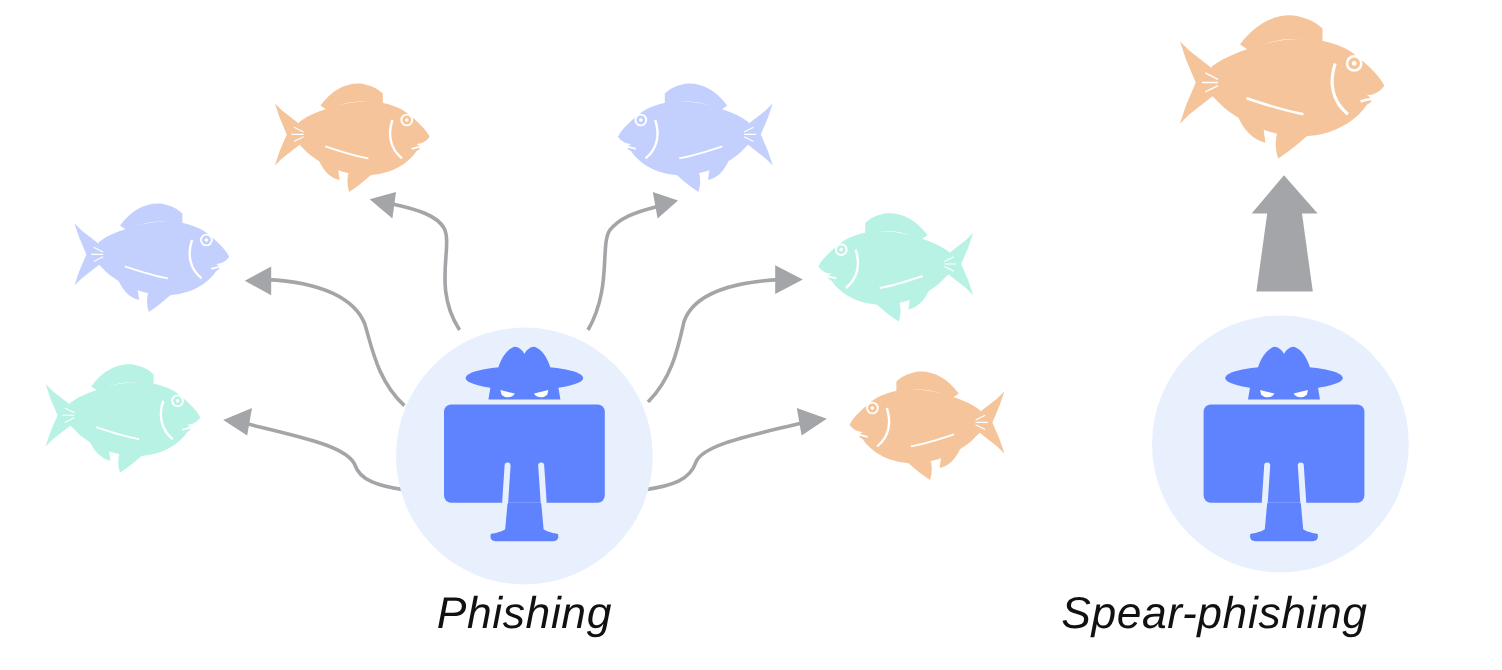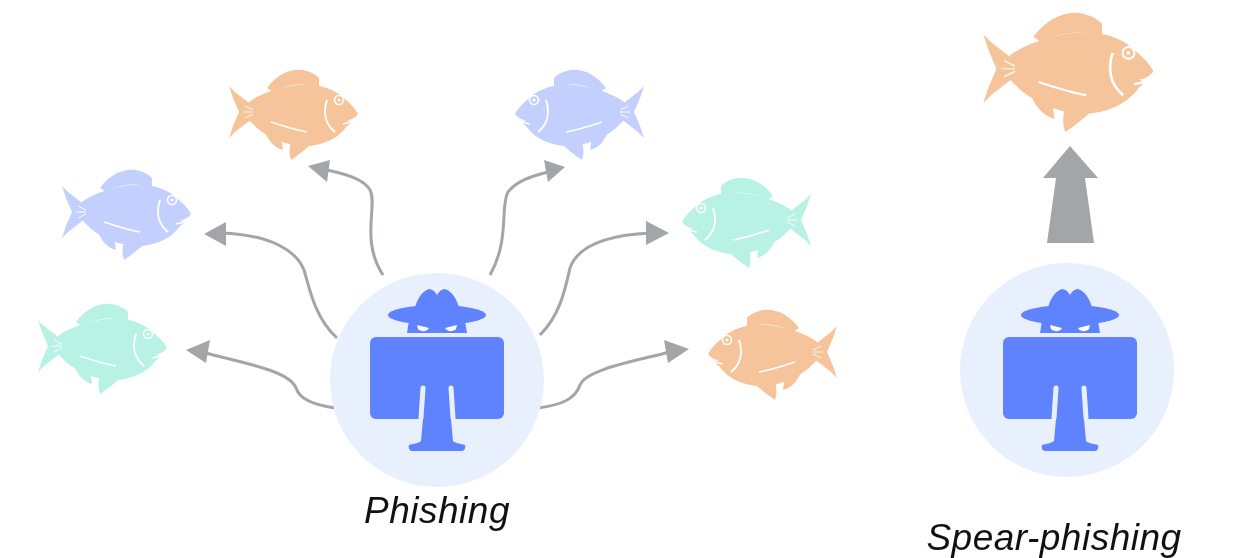--- a/index.html
+++ b/index.html
@@ -2,21 +2,21 @@
 <html><head>
 <meta charset="utf-8">
 <style>
   html, body { margin: 0; padding: 0; background: #ffffff; }
   body { width: 1252px; height: 558px; position: relative; overflow: hidden;
          font-family: "Liberation Sans", "DejaVu Sans", sans-serif; }
   .stage { position: absolute; left: 0; top: 0; width: 1252px; height: 558px; }
   .label { position: absolute; top: 490px; font-size: 37px; color: #111111;
            text-align: center; white-space: nowrap; letter-spacing: 0.5px; font-style: italic; }
   #label-phishing { left: 337px; width: 200px; }
-  #label-spear { left: 904px; width: 300px; margin-top: 27px; }
+  #label-spear { left: 862px; width: 300px; }
 </style>
 </head>
 <body>
 
 <svg class="stage" viewBox="0 0 1252 558" width="1252" height="558" xmlns="http://www.w3.org/2000/svg">
   <defs>
 
     <g id="fish-right">
 
       <path d="M4 20 L10 26 L28 40 L28 52 L10 66 L4 72 L8 60 L14 46 L8 32 Z"></path>

